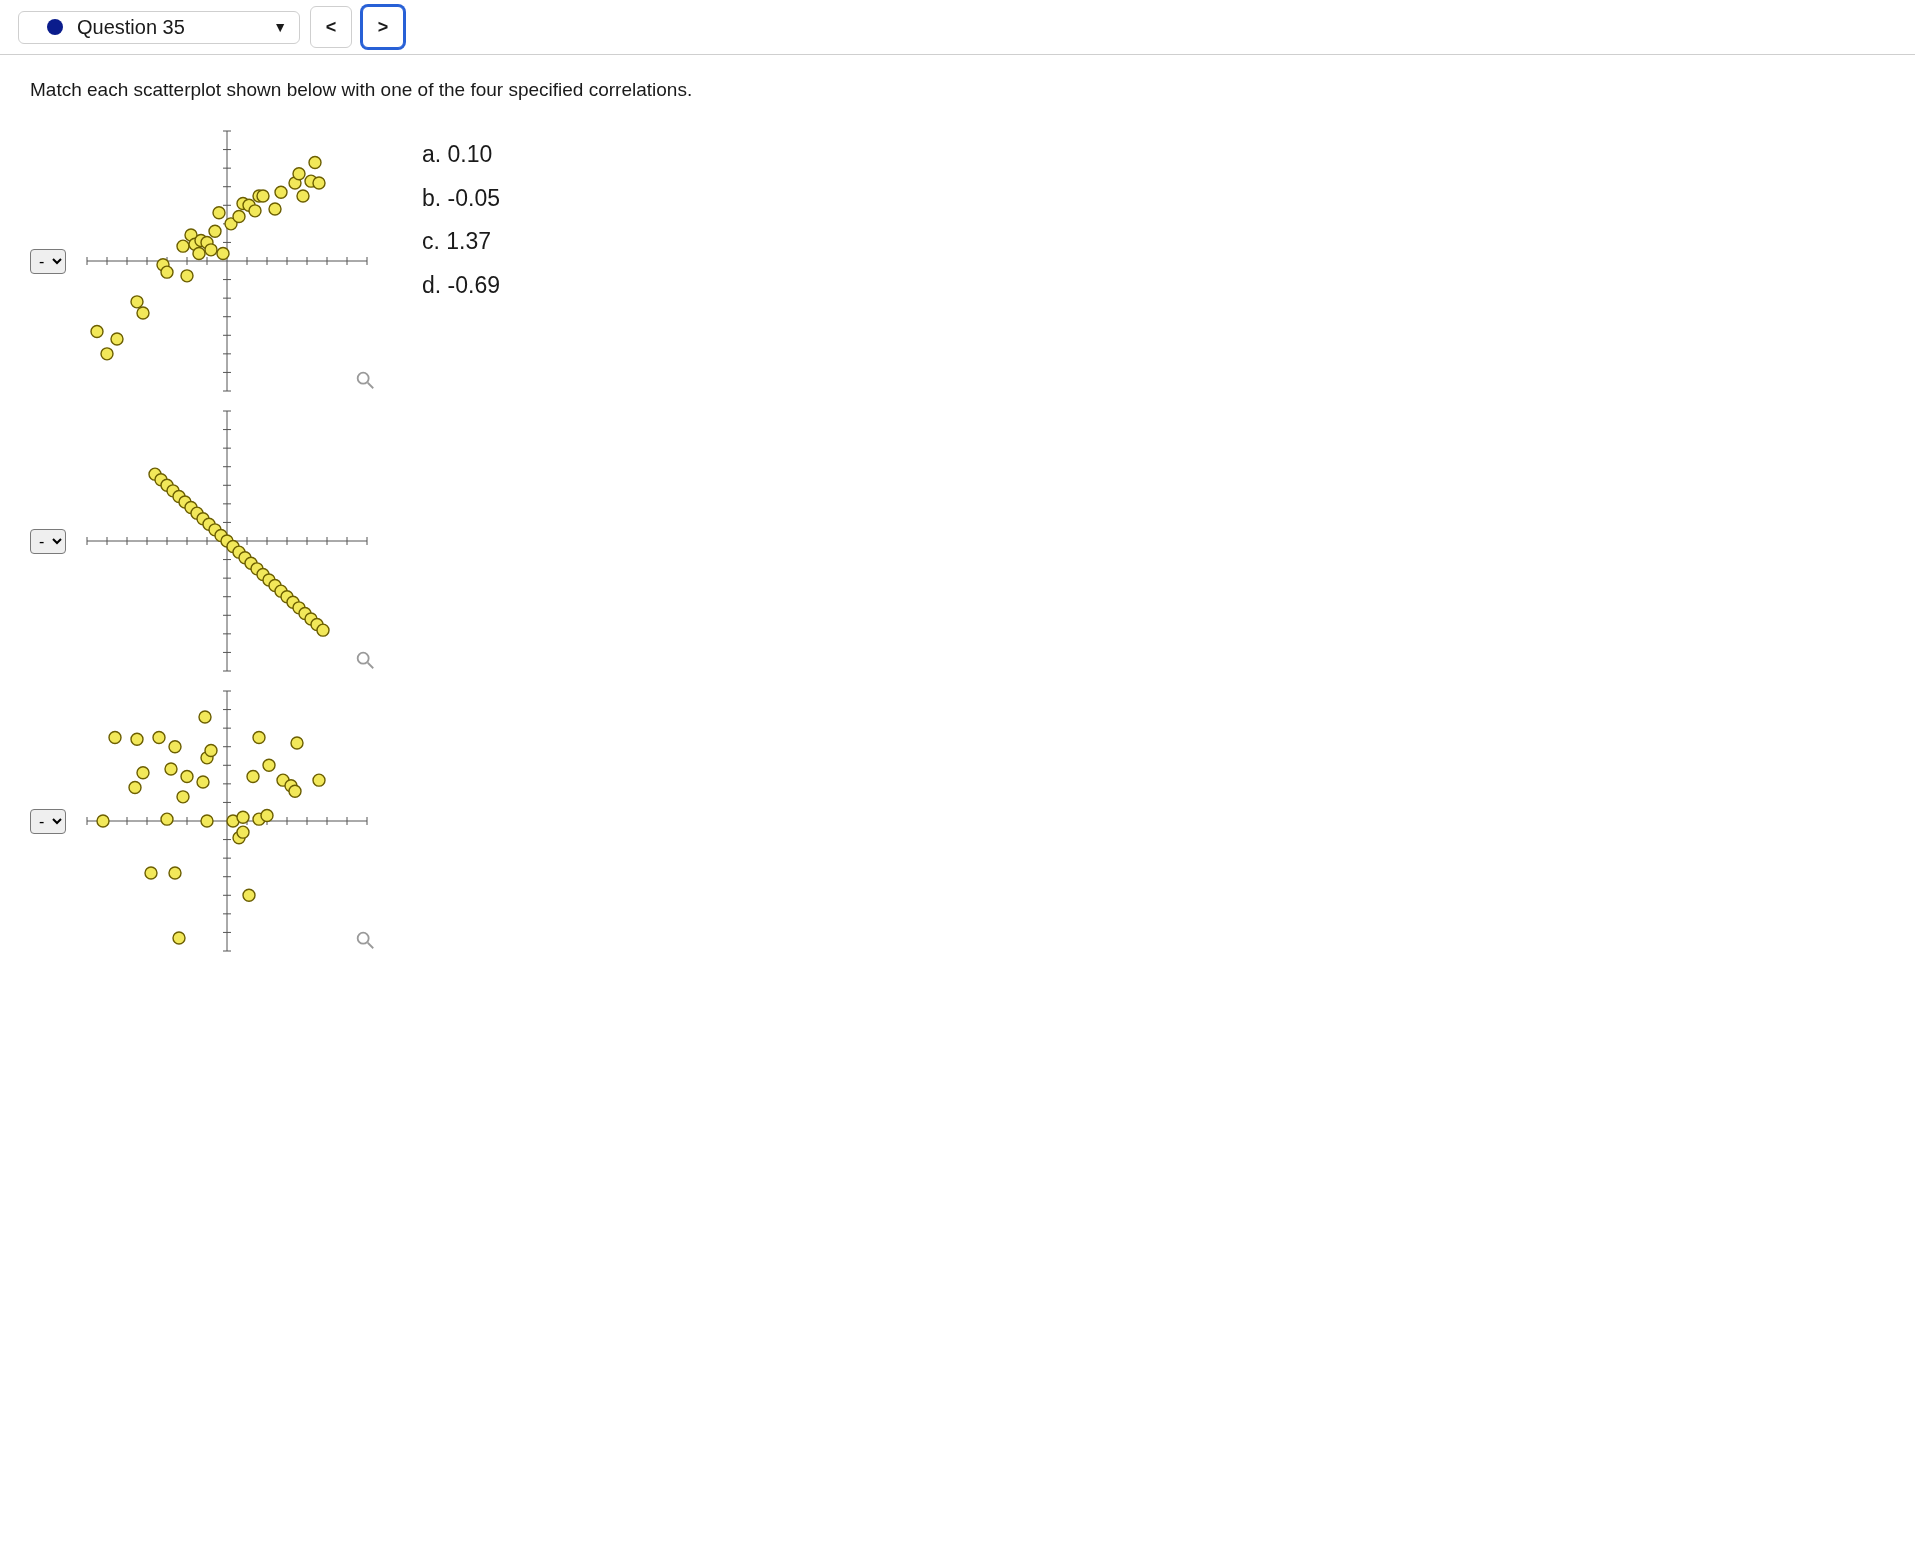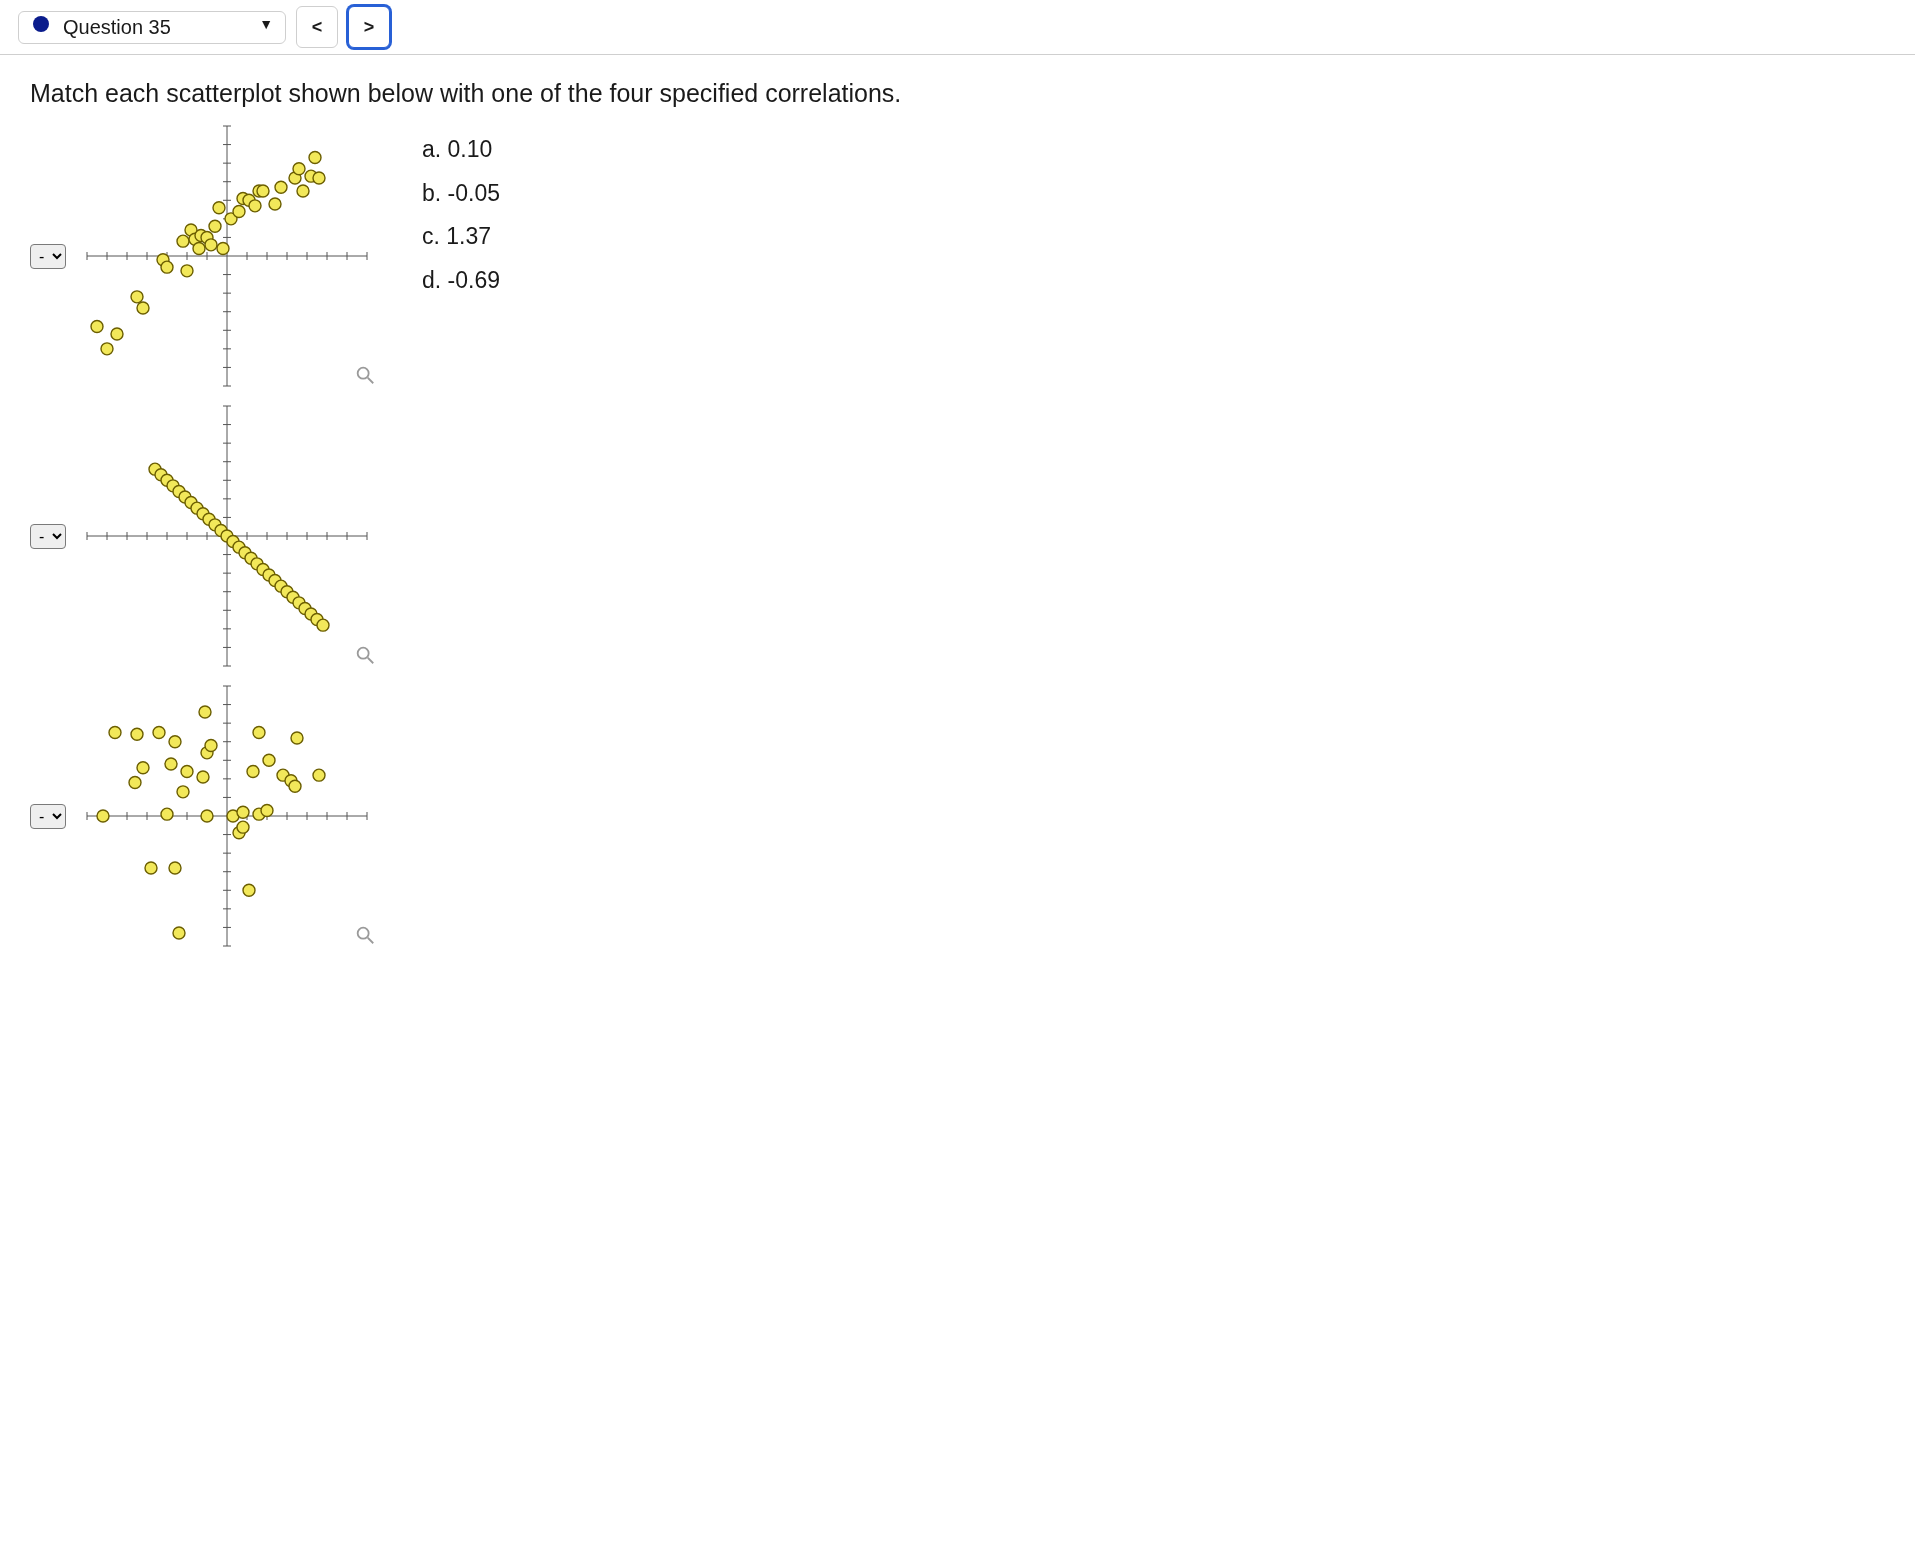--- a/index.html
+++ b/index.html
@@ -1,24 +1,24 @@
 <!DOCTYPE html>
 <html><head>
 <meta charset="utf-8">
 <style>
   html,body{margin:0;padding:0;font-family:"Trebuchet MS","Lucida Sans",Verdana,sans-serif;color:#1a1a1a;background:#fff}
   .header{display:flex;align-items:center;gap:10px;padding:6px 18px 6px 18px;border-bottom:1px solid #cfcfcf}
-  .q-select{display:flex;gap:14px;border:1px solid #cfcfcf;border-radius:6px;padding:4px 12px 4px 14px;min-width:240px;background:#fff;cursor:pointer}
+  .q-select{display:flex;align-items:center;gap:14px;border:1px solid #cfcfcf;border-radius:6px;padding:4px 12px 4px 28px;min-width:240px;background:#fff;cursor:pointer}
   .q-dot{width:16px;height:16px;border-radius:50%;background:#0a1c8c;display:inline-block}
   .q-label{font-size:20px}
   .q-caret{margin-left:auto;font-size:14px}
   .nav-btn{width:40px;height:40px;border:1px solid #cfcfcf;border-radius:6px;background:#fff;display:flex;align-items:center;justify-content:center;font-size:18px;font-weight:bold;cursor:pointer}
   .nav-btn.active{box-shadow:0 0 0 2px #2860d6;border-color:#2860d6}
   .content{padding:24px 30px}
-  .prompt{font-size:25px;margin-bottom:8px}
+  .prompt{font-size:19px;margin-bottom:20px}
   .layout{display:flex;align-items:flex-start;gap:40px}
   .plots{display:flex;flex-direction:column;gap:0}
   .row{display:flex;align-items:center;gap:6px}
   select.answer{font-family:inherit;font-size:16px;border:1px solid #7a7a7a;border-radius:4px;padding:2px 4px}
   .plotbox{position:relative;width:310px;height:280px}
   svg{display:block}
   .axis line{stroke:#555;stroke-width:1}
   .tick line{stroke:#555;stroke-width:1}
   circle.pt{fill:#f2e85a;stroke:#6b5e00;stroke-width:1.4}
   .magnify{position:absolute;right:6px;bottom:10px;width:22px;height:22px;color:#9a9a9a;cursor:pointer}

